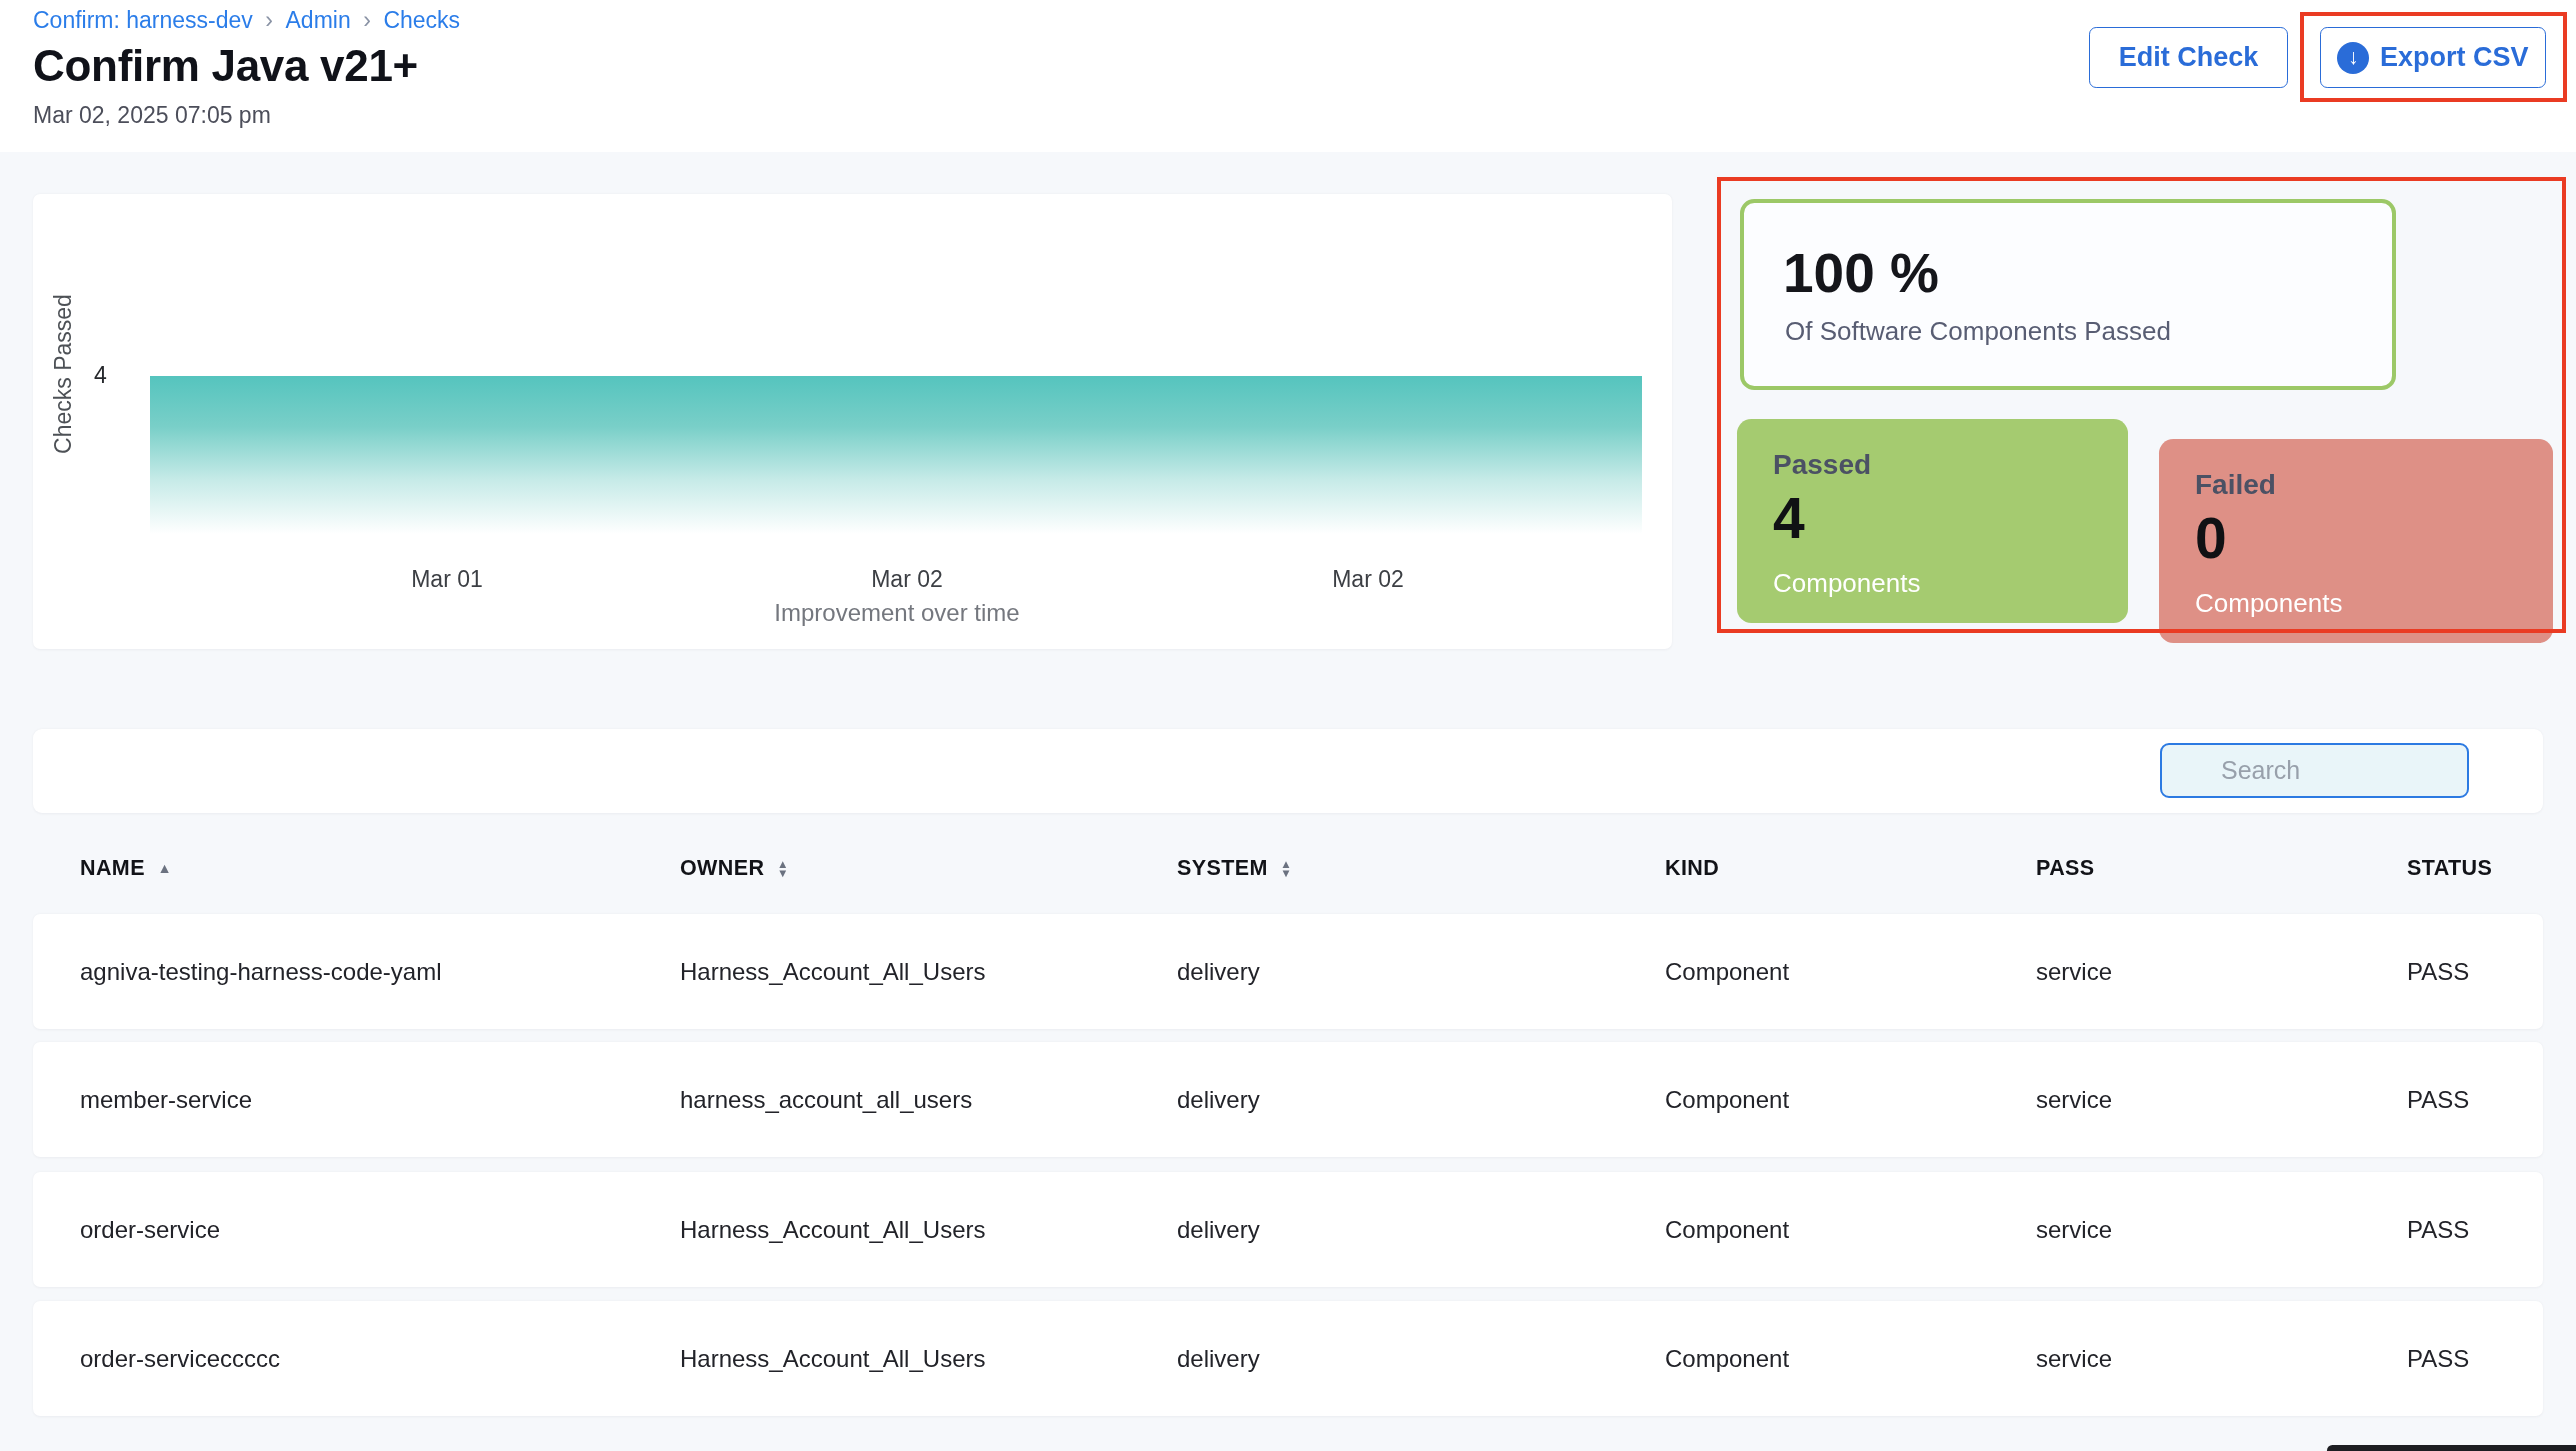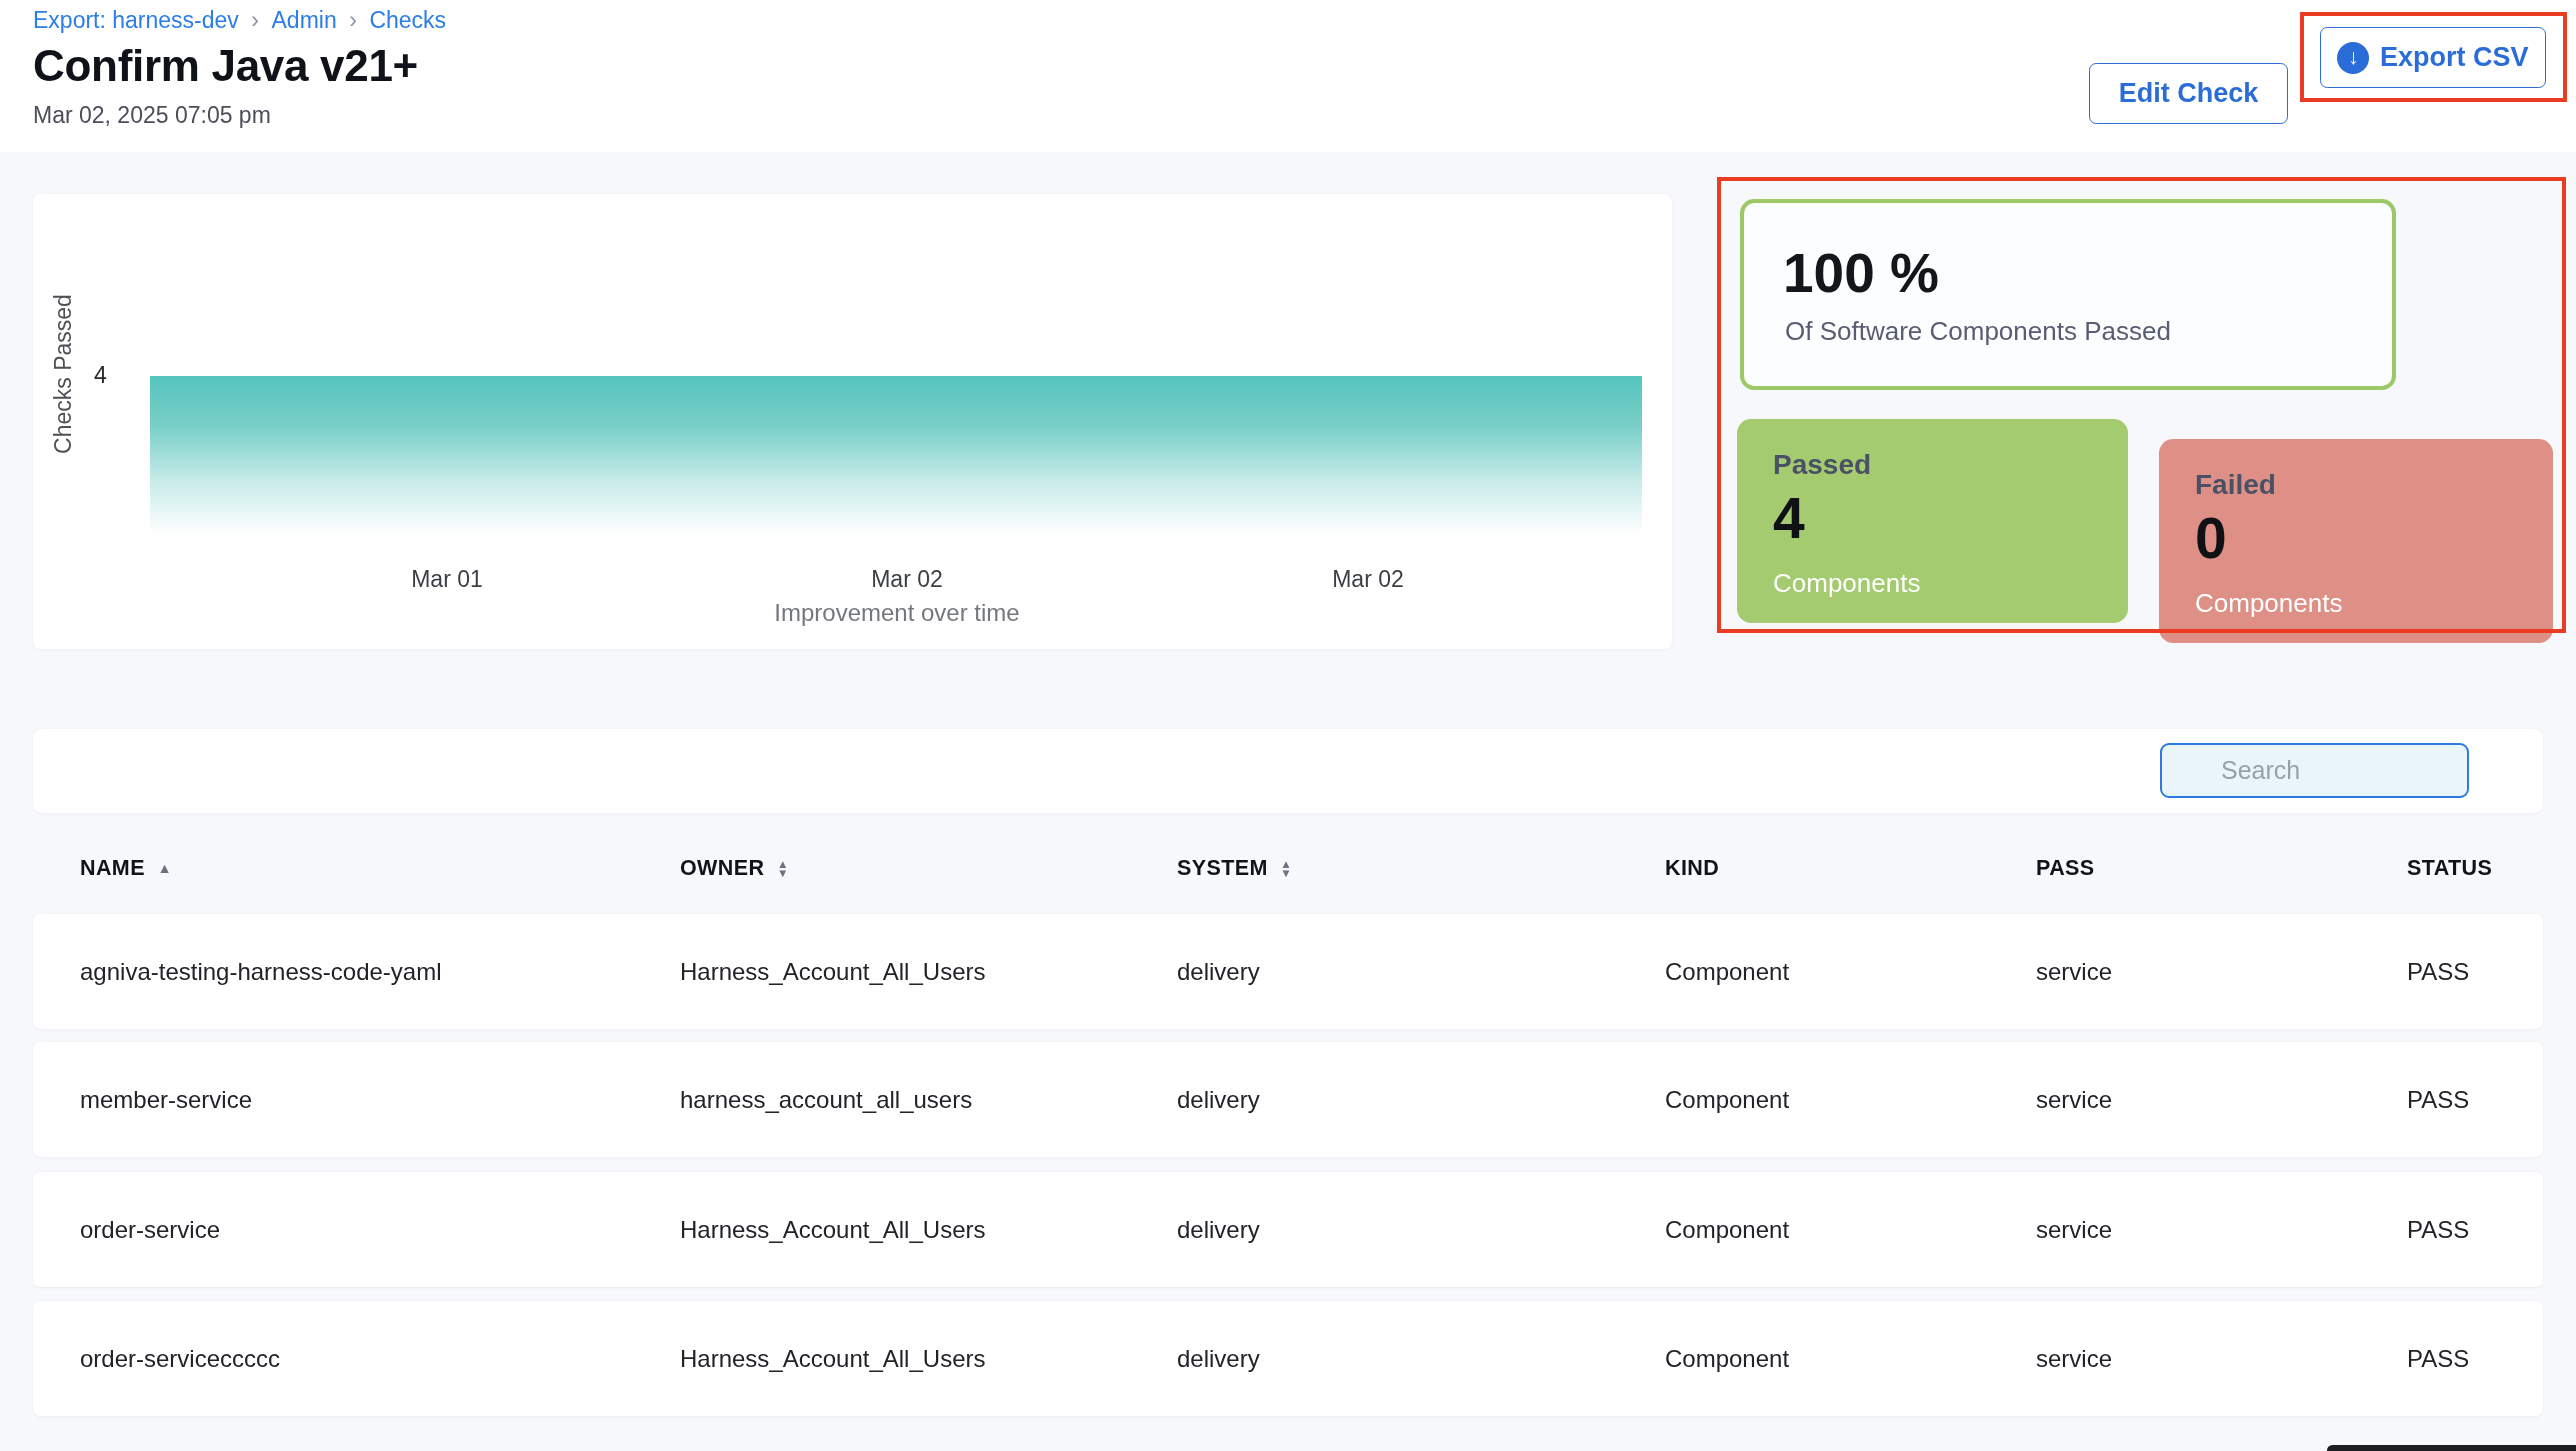--- a/index.html
+++ b/index.html
@@ -14,21 +14,21 @@
   .top-header{position:absolute;top:0;left:0;width:2576px;height:152px;background:#ffffff;}
   .breadcrumb{position:absolute;top:7.2px;left:33px;font-size:23px;color:#2b7de9;display:flex;align-items:center;gap:12.5px;}
   .breadcrumb a{color:#2b7de9;text-decoration:none;cursor:pointer;}
   .crumb-sep{color:#8a93a5;font-size:23px;}
   .page-title{position:absolute;top:41px;left:33px;font-size:44px;font-weight:700;color:#101219;letter-spacing:-0.3px;}
   .page-date{position:absolute;top:102px;left:33px;font-size:23px;color:#4c4e5a;}
 
   .btn{display:flex;align-items:center;justify-content:center;gap:10.7px;box-sizing:border-box;
     background:#ffffff;border:1.8px solid #2a6cd8;border-radius:7.2px;color:#2a6cd8;
     font-family:"Liberation Sans", sans-serif;font-size:27px;font-weight:700;cursor:pointer;}
-  .btn-edit{position:absolute;top:27px;left:2089px;width:199px;height:61px;margin-top:36px;}
+  .btn-edit{position:absolute;top:27px;left:2089px;width:199px;height:61px;}
   .btn-export{position:absolute;top:27px;left:2320px;width:226px;height:61px;}
   .dl-circle{width:32px;height:32px;border-radius:50%;background:#2a6cd8;color:#ffffff;
     display:flex;align-items:center;justify-content:center;font-size:21.5px;font-weight:700;line-height:1;}
   .redbox-export{position:absolute;top:11.6px;left:2300px;width:267px;height:90px;
     border:4.5px solid #ea3b23;box-sizing:border-box;pointer-events:none;}
 
   
   .chart-card{position:absolute;left:33px;top:194px;width:1639px;height:455px;background:#ffffff;
     border-radius:7.2px;box-shadow:0 0.9px 2.7px rgba(16,24,40,0.05);}
   .y-axis-label{position:absolute;left:29.5px;top:180px;transform:translate(-50%,-50%) rotate(-90deg);
@@ -80,21 +80,21 @@
 
   
   .bottom-sliver{position:absolute;left:2327px;top:1445px;width:249px;height:7.2px;background:#1d1e22;
     border-radius:5.4px 0 0 0;}
 </style>
 </head>
 <body>
 
 <div class="top-header">
   <nav class="breadcrumb">
-    <a>Export: harness-dev</a>
+    <a>Confirm: harness-dev</a>
     <span class="crumb-sep">›</span>
     <a>Admin</a>
     <span class="crumb-sep">›</span>
     <a>Checks</a>
   </nav>
   <div class="page-title">Confirm Java v21+</div>
   <div class="page-date">Mar 02, 2025 07:05 pm</div>
 
   <button class="btn btn-edit">
     <span>Edit Check</span>

